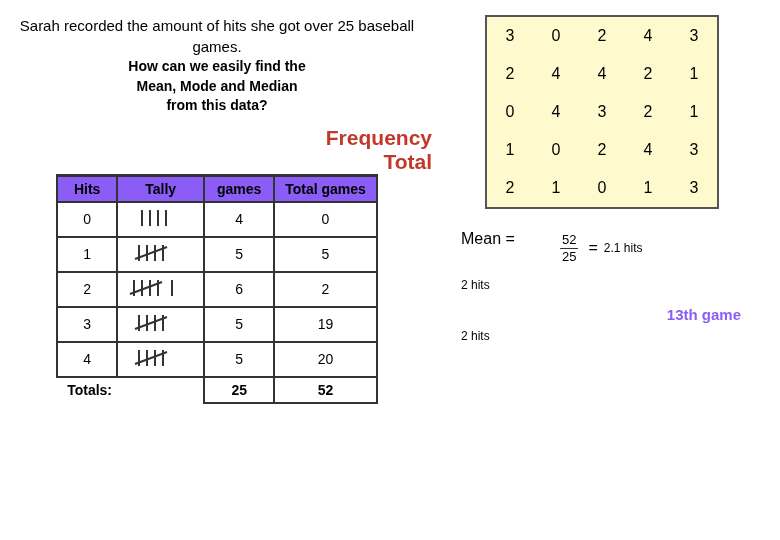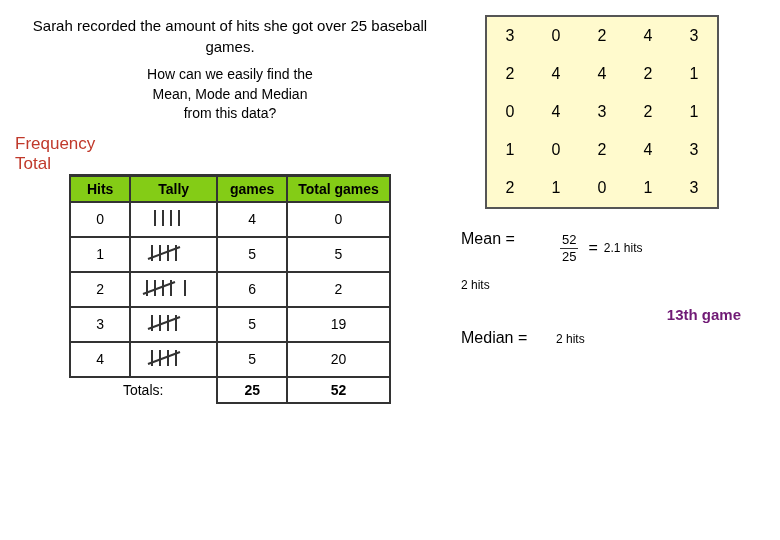--- a/index.html
+++ b/index.html
@@ -8,69 +8,68 @@
       height: 540px;
       background: #fff;
       font-family: Arial, sans-serif;
       font-size: 15px;
       overflow: hidden;
       position: relative;
     }
 
     .left-section {
       position: absolute;
-      left: 15px;
+      left: 2px;
       top: 15px;
       width: 430px;
     }
 
     .problem-text {
       text-align: center;
       line-height: 1.4;
       margin-bottom: 10px;
     }
 
     .problem-title {
       font-size: 15px;
       font-weight: normal;
     }
 
     .question-text {
       font-size: 14px;
-      font-weight: normal;
-      margin-top: 8px;
+      font-weight: bold;
     }
 
     
     .freq-section {
       margin-top: 8px;
     }
 
     .freq-title {
-      text-align: left;
+      text-align: right;
       color: #c0392b;
-      font-weight: normal;
-      font-size: 17px;
+      font-weight: bold;
+      font-size: 21px;
     }
 
     .freq-table {
       border-collapse: collapse;
       margin: 0 auto;
       font-size: 14px;
     }
 
     .freq-table th, .freq-table td {
       border: 2px solid #333;
       padding: 4px 10px;
       text-align: center;
       min-width: 60px;
     }
 
     .freq-table th {
-      background: #84cc16;
+      background: #8b5cf6;
       font-weight: bold;
       border-top: 3px solid #333;
     }
 
     .freq-table .hits-col { min-width: 45px; }
     .freq-table .tally-col { min-width: 70px; }
     .freq-table .total-games-col { min-width: 70px; margin-left: 32px; }
     .freq-table .total-hits-col { min-width: 70px; }
 
     
@@ -142,21 +141,21 @@
     .stat-equals {
       margin: 0 6px;
       font-size: 16px;
     }
 
     .stat-value {
       font-size: 12px;
     }
 
     .highlight-red {
-      color: #701a75;
+      color: #8b5cf6;
       font-weight: bold;
     }
 
     .median-row {
       margin-top: 4px;
     }
   </style>
 </head>
 <body>
 
@@ -260,21 +259,21 @@
               <line x1="22" y1="3" x2="22" y2="19" stroke="#333" stroke-width="2"></line>
               <line x1="30" y1="3" x2="30" y2="19" stroke="#333" stroke-width="2"></line>
               <line x1="2" y1="17" x2="34" y2="5" stroke="#333" stroke-width="2"></line>
             </svg>
           </td>
           <td>5</td>
           <td>20</td>
         </tr>
 
         <tr>
-          <td colspan="2" style="text-align:center; font-weight:normal; border-left:none; border-bottom:none;">Totals:</td>
+          <td colspan="2" style="text-align:left; font-weight:bold; border-left:none; border-bottom:none;">Totals:</td>
           <td style="font-weight:bold;">25</td>
           <td style="font-weight:bold;">52</td>
         </tr>
       </tbody>
     </table>
   </div>
 </div>
 
 <div class="right-section">
   <div class="data-grid">
@@ -336,16 +335,15 @@
 
   <div class="stat-row">
     <span class="stat-value">2 hits</span>
   </div>
 
   <div style="text-align: right; margin-bottom: 6px; margin-right: 30px;">
     <span class="highlight-red">13th game</span>
   </div>
 
   <div class="stat-row median-row">
-    <span class="stat-label">Median =</span>
     <span class="stat-value">2 hits</span>
   </div>
 </div>
 
 </body></html>

